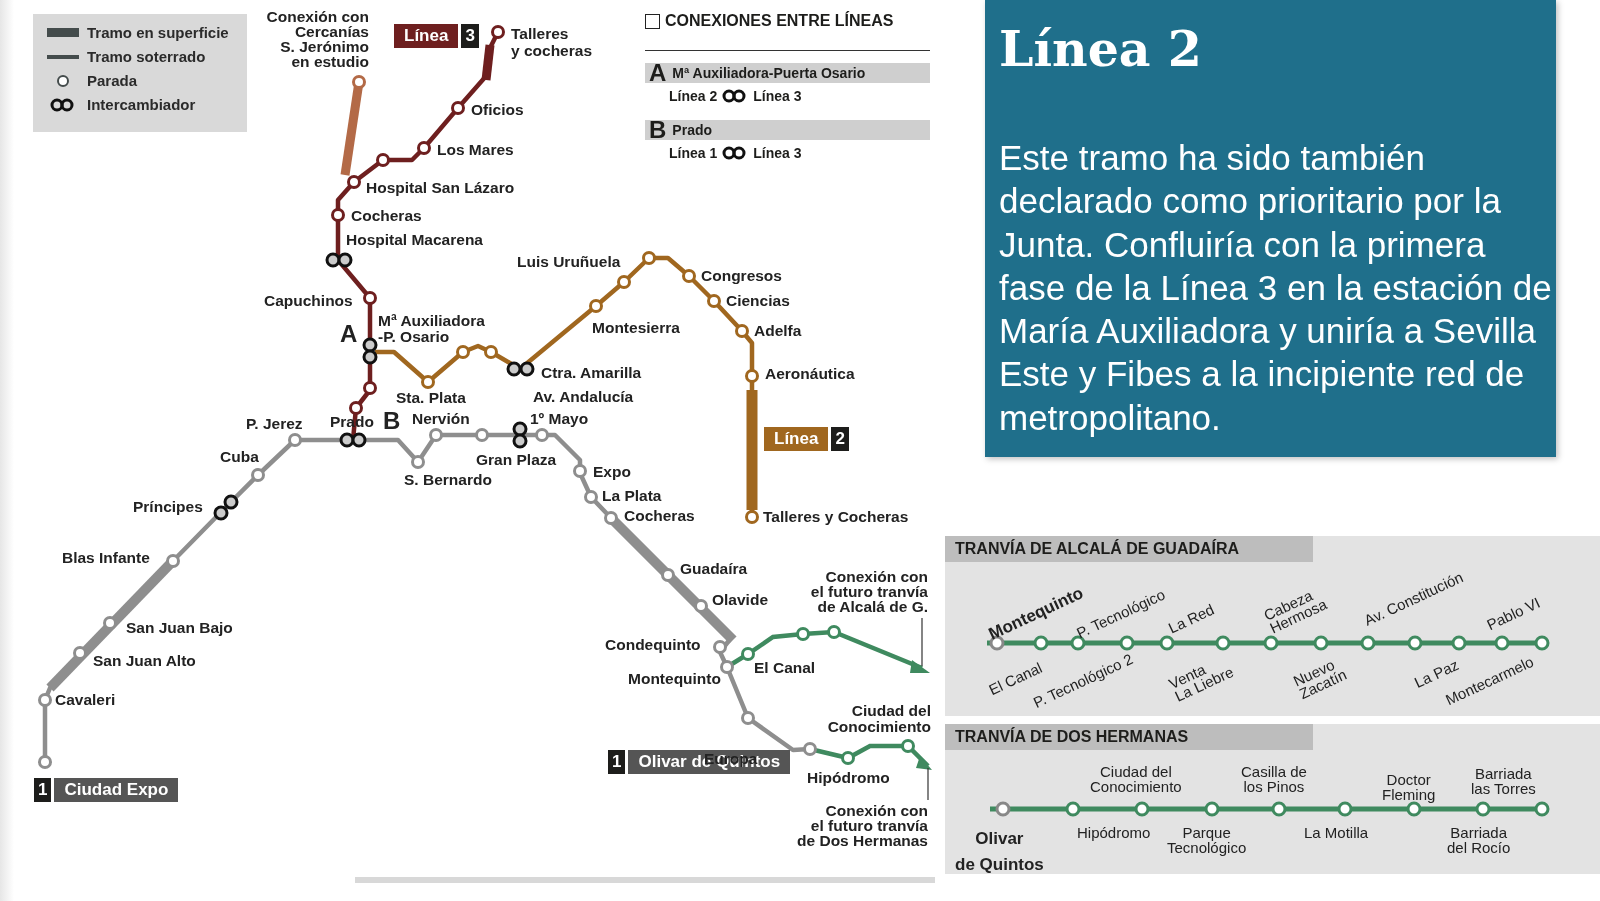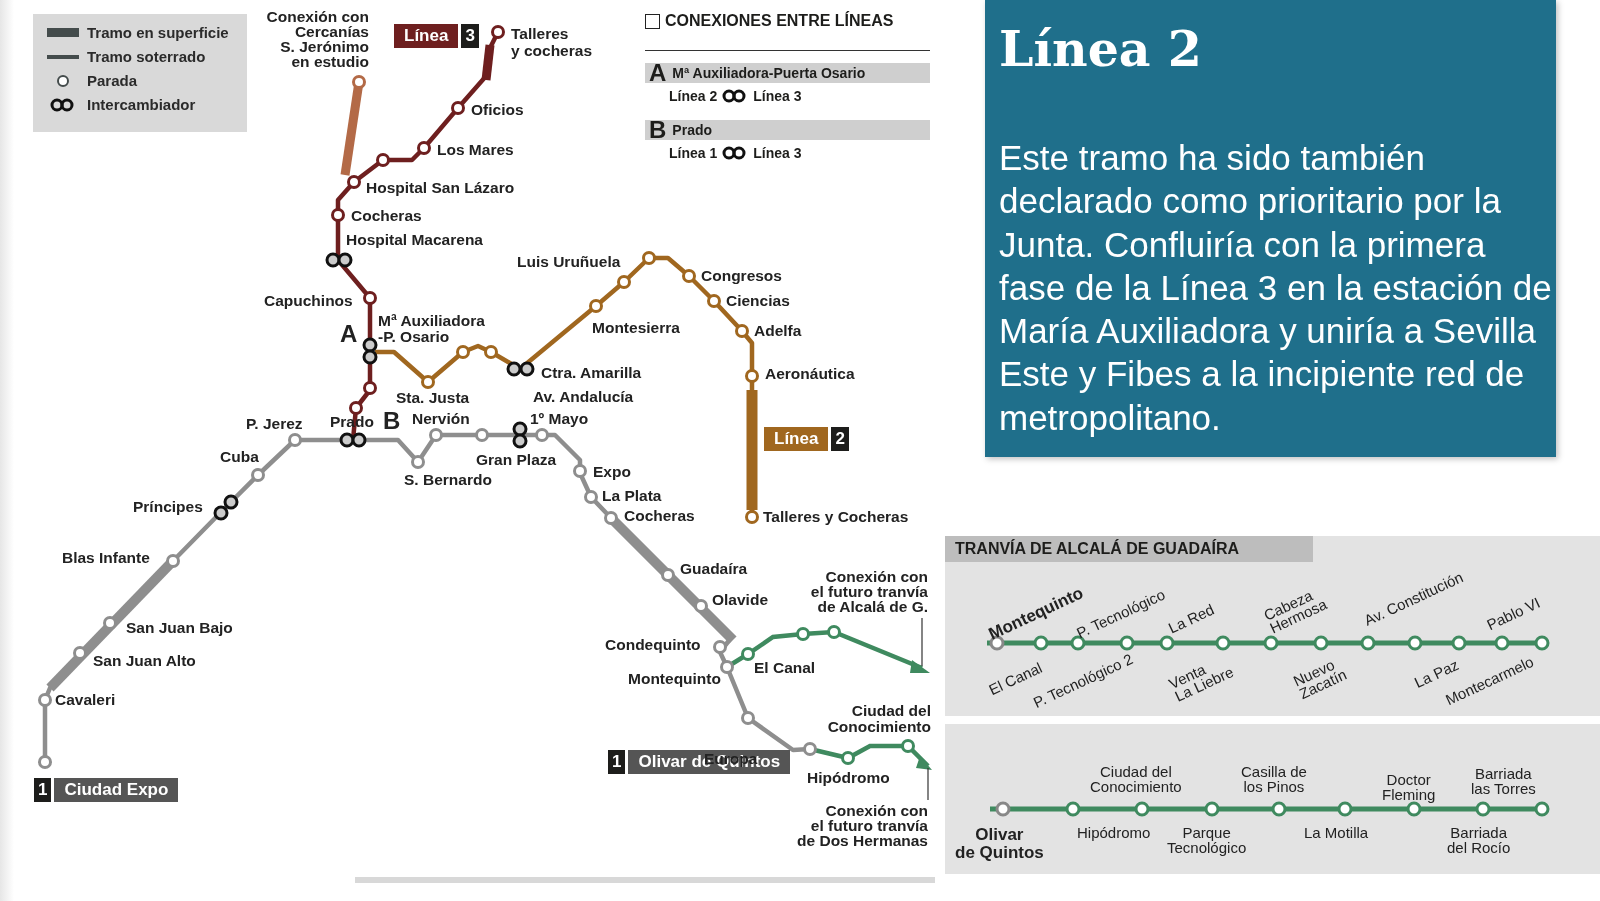--- a/index.html
+++ b/index.html
@@ -204,21 +204,21 @@
 <div class="lbl b" style="left:378px;top:313px;white-space:pre">Mª Auxiliadora
 -P. Osario</div>
 <div class="lbl" style="left:340px;top:322px;font-size:24px;font-weight:900;line-height:24px">A</div>
 <div class="lbl" style="left:517px;top:254px">Luis Uruñuela</div>
 <div class="lbl" style="left:701px;top:268px">Congresos</div>
 <div class="lbl" style="left:726px;top:293px">Ciencias</div>
 <div class="lbl" style="left:592px;top:320px">Montesierra</div>
 <div class="lbl" style="left:754px;top:323px">Adelfa</div>
 <div class="lbl b" style="left:541px;top:365px">Ctra. Amarilla</div>
 <div class="lbl" style="left:765px;top:366px">Aeronáutica</div>
-<div class="lbl" style="left:396px;top:390px">Sta. Justa</div>
+<div class="lbl" style="left:396px;top:390px">Sta. Plata</div>
 <div class="lbl" style="left:533px;top:389px">Av. Andalucía</div>
 <div class="lbl" style="left:412px;top:411px">Nervión</div>
 <div class="lbl" style="left:530px;top:411px">1º Mayo</div>
 <div class="lbl" style="left:246px;top:416px">P. Jerez</div>
 <div class="lbl b" style="left:330px;top:414px">Prado</div>
 <div class="lbl" style="left:383px;top:409px;font-size:24px;font-weight:900;line-height:24px">B</div>
 <div class="lbl" style="left:220px;top:449px">Cuba</div>
 <div class="lbl" style="left:476px;top:452px">Gran Plaza</div>
 <div class="lbl" style="left:593px;top:464px">Expo</div>
 <div class="lbl" style="left:404px;top:472px">S. Bernardo</div>
@@ -309,20 +309,21 @@
   <div class="tl" style="left:84px;top:137px;transform:rotate(-25deg)">P. Tecnológico 2</div>
   <div class="tl" style="left:225px;top:128px;transform:rotate(-25deg);white-space:pre;line-height:14px">Venta
 La Liebre</div>
   <div class="tl" style="left:350px;top:128px;transform:rotate(-25deg);white-space:pre;line-height:14px">Nuevo
 Zacatín</div>
   <div class="tl" style="left:468px;top:130px;transform:rotate(-25deg)">La Paz</div>
   <div class="tl" style="left:497px;top:137px;transform:rotate(-25deg)">Montecarmelo</div>
 </div>
 
 <div class="tram" style="top:724px;height:150px">
+  <div class="hd">TRANVÍA DE DOS HERMANAS</div>
   <svg style="position:absolute;left:0;top:0" width="612" height="150">
     <line x1="45" y1="85" x2="600" y2="85" stroke="#3f8a5f" stroke-width="5"></line>
     <circle cx="58" cy="85" r="6" fill="#fff" stroke="#888" stroke-width="3"></circle>
     <g fill="#fff" stroke="#3f8a5f" stroke-width="3">
       <circle cx="128" cy="85" r="6"></circle>
         <circle cx="197" cy="85" r="6"></circle>
         <circle cx="267" cy="85" r="6"></circle>
       <circle cx="334" cy="85" r="6"></circle>
         <circle cx="400" cy="85" r="6"></circle>
         <circle cx="469" cy="85" r="6"></circle>
@@ -331,21 +332,21 @@
     </g>
   </svg>
   <div class="tl" style="left:145px;top:40px;text-align:center;white-space:pre">Ciudad del
 Conocimiento</div>
   <div class="tl" style="left:296px;top:40px;text-align:center;white-space:pre">Casilla de
 los Pinos</div>
   <div class="tl" style="left:437px;top:48px;text-align:center;white-space:pre">Doctor
 Fleming</div>
   <div class="tl" style="left:526px;top:42px;text-align:center;white-space:pre">Barriada
 las Torres</div>
-  <div class="tl" style="left:10px;top:102px;text-align:center;white-space:pre;font-weight:bold;font-size:17px;line-height:18px">Olivar
+  <div class="tl" style="left:10px;top:102px;text-align:center;white-space:pre;font-weight:bold;font-size:17px;line-height:26px">Olivar
 de Quintos</div>
   <div class="tl" style="left:132px;top:101px">Hipódromo</div>
   <div class="tl" style="left:222px;top:101px;text-align:center;white-space:pre">Parque
 Tecnológico</div>
   <div class="tl" style="left:359px;top:101px">La Motilla</div>
   <div class="tl" style="left:502px;top:101px;text-align:center;white-space:pre">Barriada
 del Rocío</div>
 </div>
 
 <div class="bottom-bar"></div>

